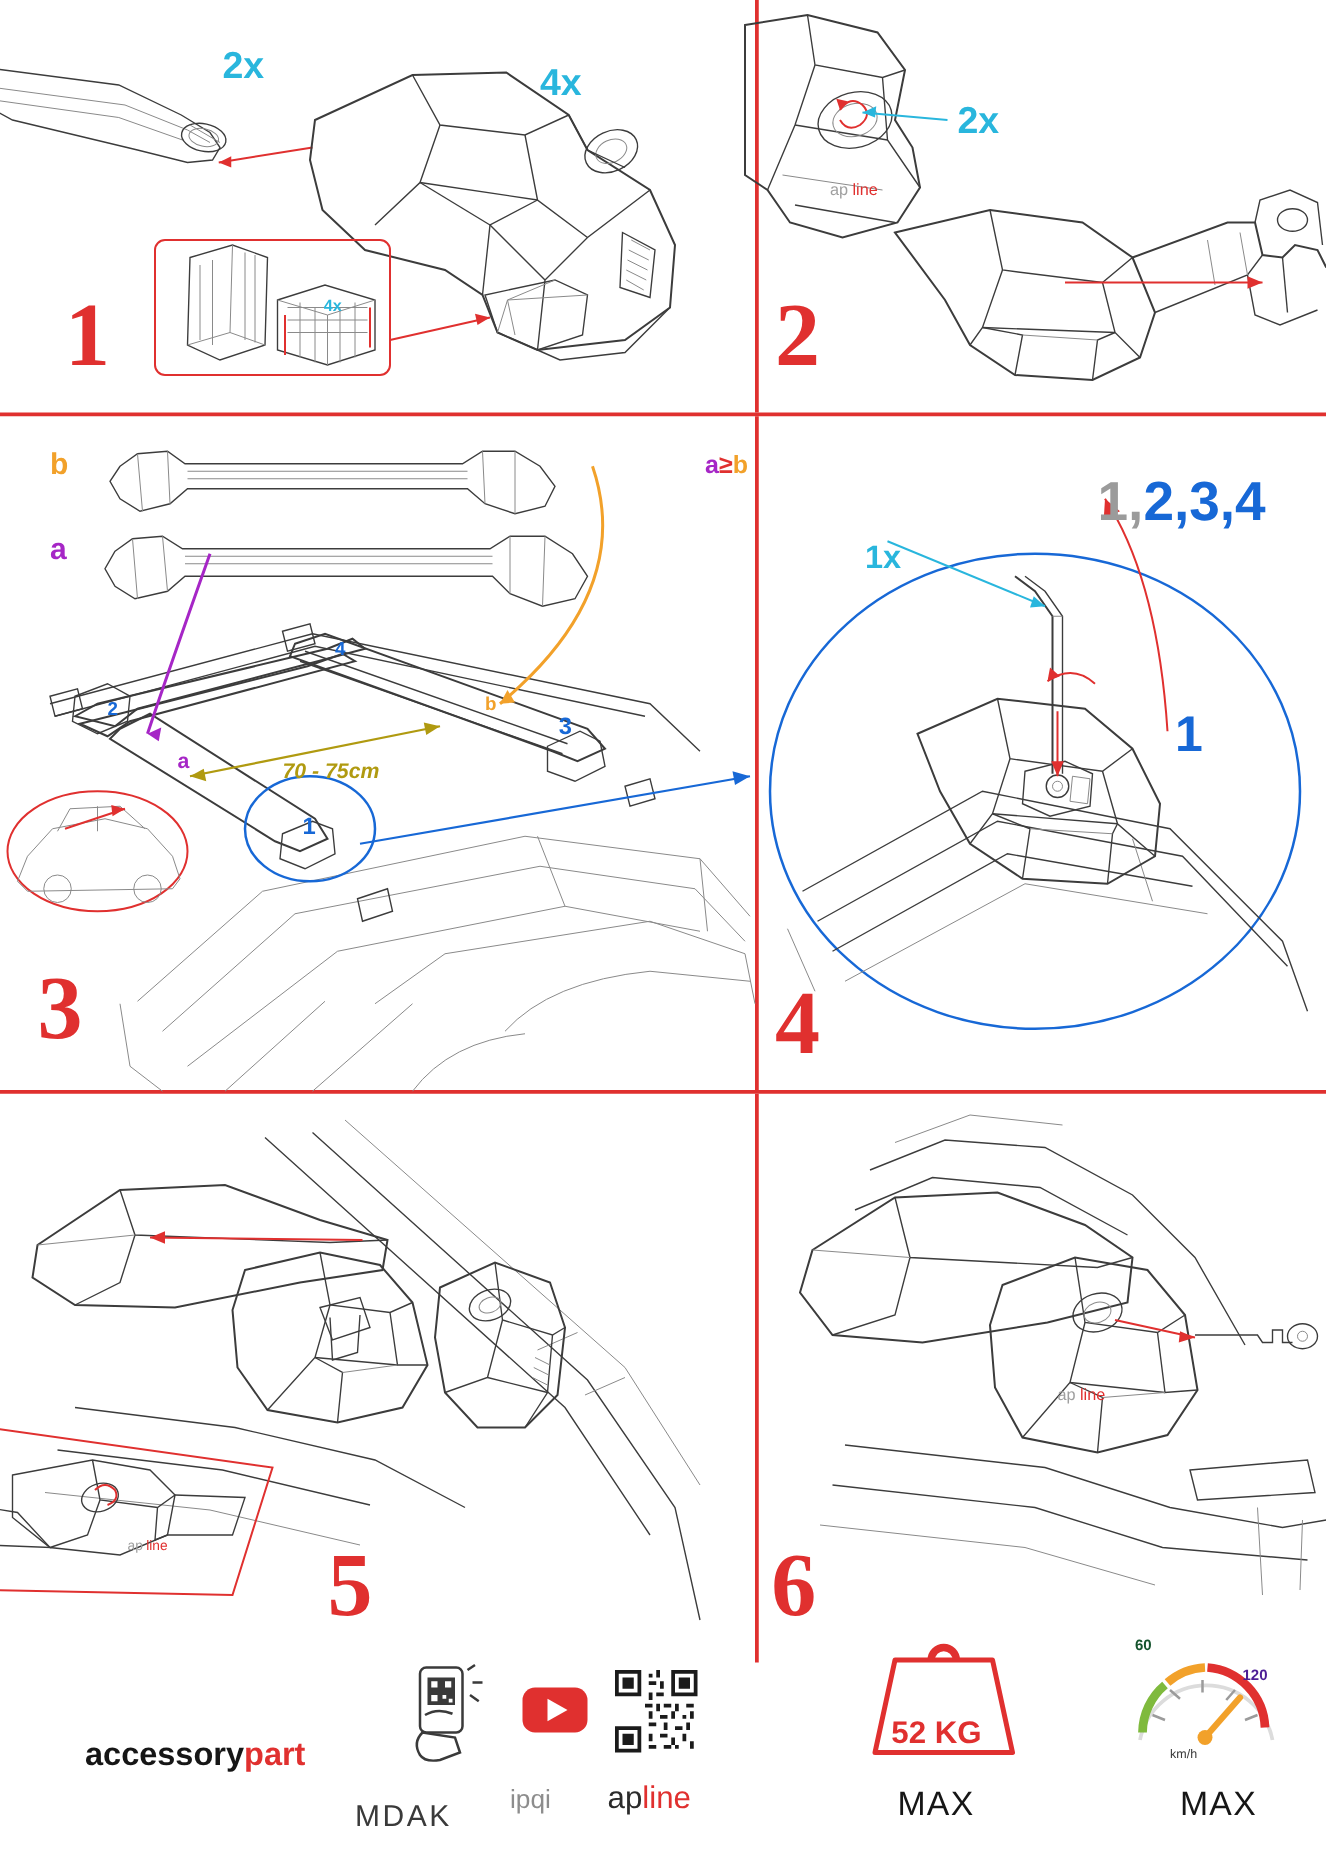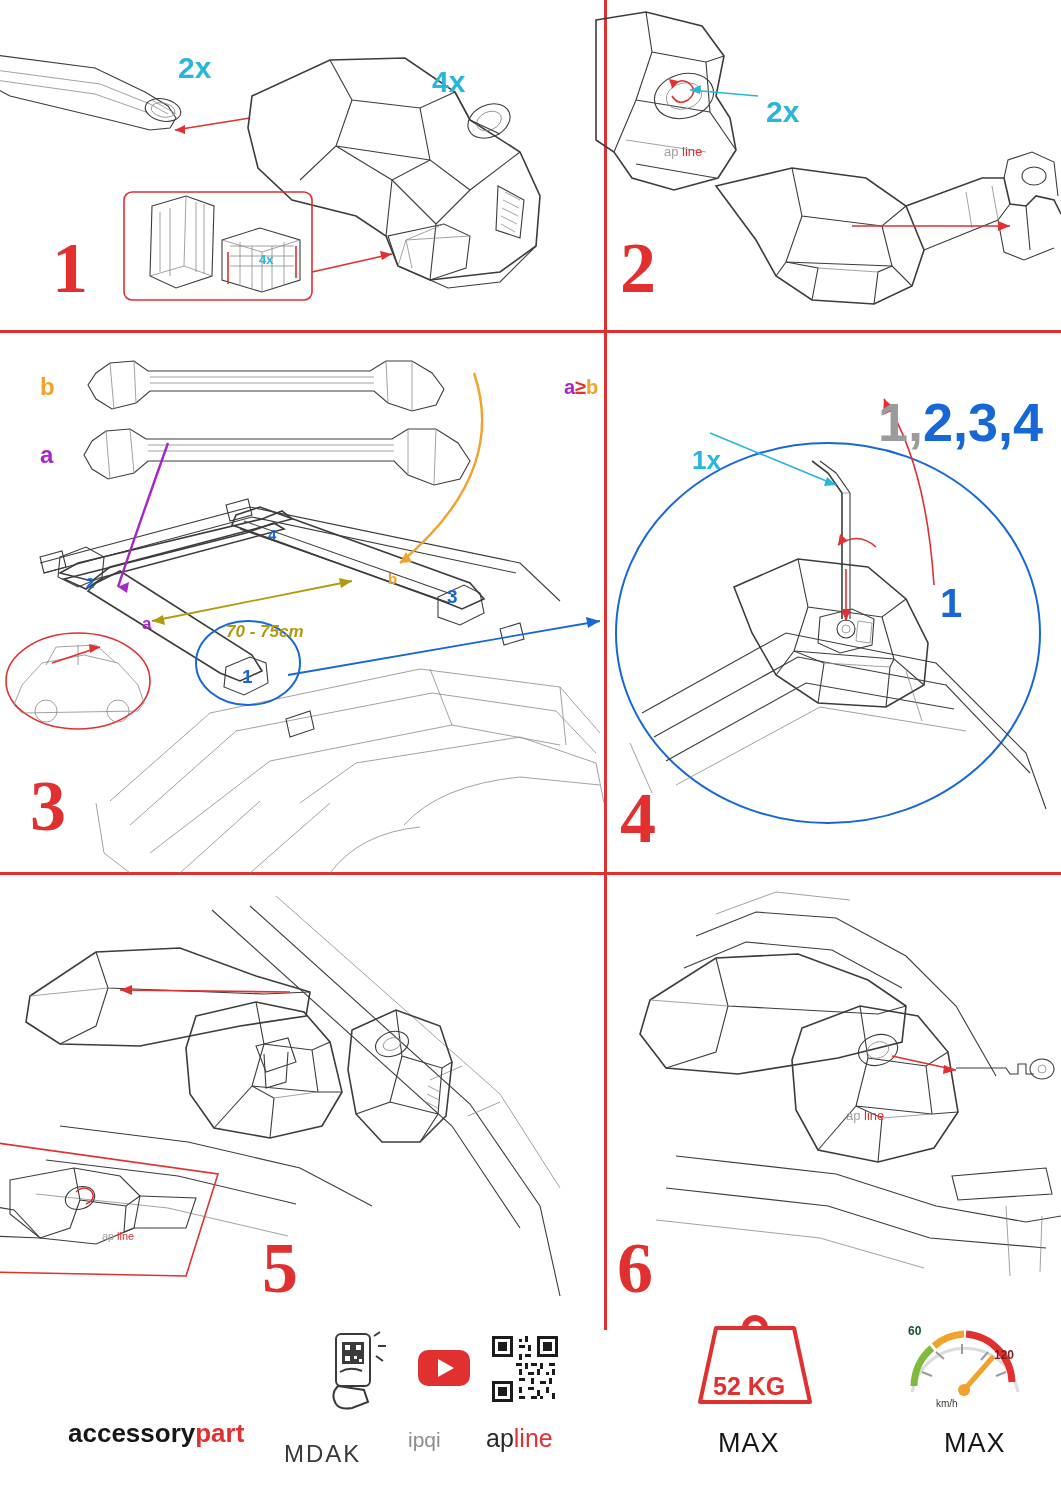--- a/index.html
+++ b/index.html
@@ -39,21 +39,21 @@
     letter-spacing:-2px;
   }
   .s1 { left:52px;  top:232px; }
   .s2 { left:620px; top:232px; }
   .s3 { left:30px;  top:770px; }
   .s4 { left:620px; top:782px; }
   .s5 { left:262px; top:1232px; }
   .s6 { left:617px; top:1232px; }
 
   
-  .ann { position:absolute; font-weight:700; line-height:1; white-space:nowrap;margin-top:15px; }
+  .ann { position:absolute; font-weight:700; line-height:1; white-space:nowrap; }
   .cyan  { color:#29b6dd; }
 
   
   .a-2x   { left:178px; top:38px;  font-size:30px; }
   .a-4x   { left:432px; top:52px;  font-size:30px; }
   .a-4xs  { left:259px; top:238px; font-size:13px; color:#29b6dd; }
   
   .a-2xb  { left:766px; top:82px;  font-size:30px; }
   
   .a-b    { left:40px;  top:360px; font-size:24px; color:#f2a12a; }
@@ -64,33 +64,33 @@
   .a-ab .g3 { color:#f2a12a; }
   .a-dim  { left:226px; top:608px; font-size:17px; font-style:italic; color:#b09a10; }
   .a-la   { left:142px; top:600px; font-size:17px; color:#a626c6; }
   .a-lb   { left:388px; top:556px; font-size:15px; color:#f2a12a; }
   .a-n1   { left:242px; top:652px; font-size:19px; color:#1768d6; }
   .a-n2   { left:86px;  top:560px; font-size:15px; color:#1768d6; }
   .a-n3   { left:447px; top:572px; font-size:19px; color:#1768d6; }
   .a-n4   { left:268px; top:512px; font-size:15px; color:#1768d6; }
   
   .a-1x   { left:692px; top:432px; font-size:26px; color:#29b6dd; }
-  .a-1234 { left:878px; top:380px; font-size:54px; font-weight:700; }
+  .a-1234 { left:878px; top:380px; font-size:44px; font-weight:700; }
   .a-1234 .g { color:#9b9b9b; }
   .a-1234 .b { color:#1768d6; }
   .a-one  { left:940px; top:568px; font-size:40px; color:#1768d6; }
 
   
   .model {
     position:absolute; left:68px; top:1372px;
     font-size:30px; font-weight:700; color:#6d5fc4;
     letter-spacing:0.5px;
   }
   .brand {
-    position:absolute; left:68px; top:1418px;
+    position:absolute; left:68px; top:1388px;
     font-size:26px; font-weight:700; color:#161616;
     letter-spacing:0px;
   }
   .brand .part { color:#e0302f; }
   .mdak {
     position:absolute; left:284px; top:1424px;
     font-size:24px; letter-spacing:2px; color:#3a3a3a;
     font-family:"Liberation Sans", sans-serif;
     margin-top:16px;
   }
@@ -114,21 +114,21 @@
   }
   .kgtxt {
     position:absolute; left:713px; top:1372px;
     font-size:25px; font-weight:700; color:#e0302f;
   }
   .kmh {
     position:absolute; left:936px; top:1398px;
     font-size:10px; color:#3a3a3a;
   }
   .sp60 { position:absolute; left:908px; top:1310px; font-size:12px; color:#14532d;}
-  .sp120{ position:absolute; left:994px; top:1334px; font-size:12px; color:#7f1d1d;}
+  .sp120{ position:absolute; left:994px; top:1334px; font-size:12px; color:#4c1d95;}
 
   svg { position:absolute; left:0; top:0; overflow:visible; }
   .lw { fill:none; stroke:#3c3c3c; stroke-width:1.1; }
   .lw2 { fill:none; stroke:#3c3c3c; stroke-width:1.6; }
   .thin { fill:none; stroke:#8a8a8a; stroke-width:0.8; }
   .arrR { fill:none; stroke:#e0302f; stroke-width:1.6; }
   .arrC { fill:none; stroke:#29b6dd; stroke-width:1.6; }
   .arrB { fill:none; stroke:#1768d6; stroke-width:1.8; }
   .arrO { fill:none; stroke:#f2a12a; stroke-width:2.4; }
   .arrP { fill:none; stroke:#a626c6; stroke-width:2.4; }

